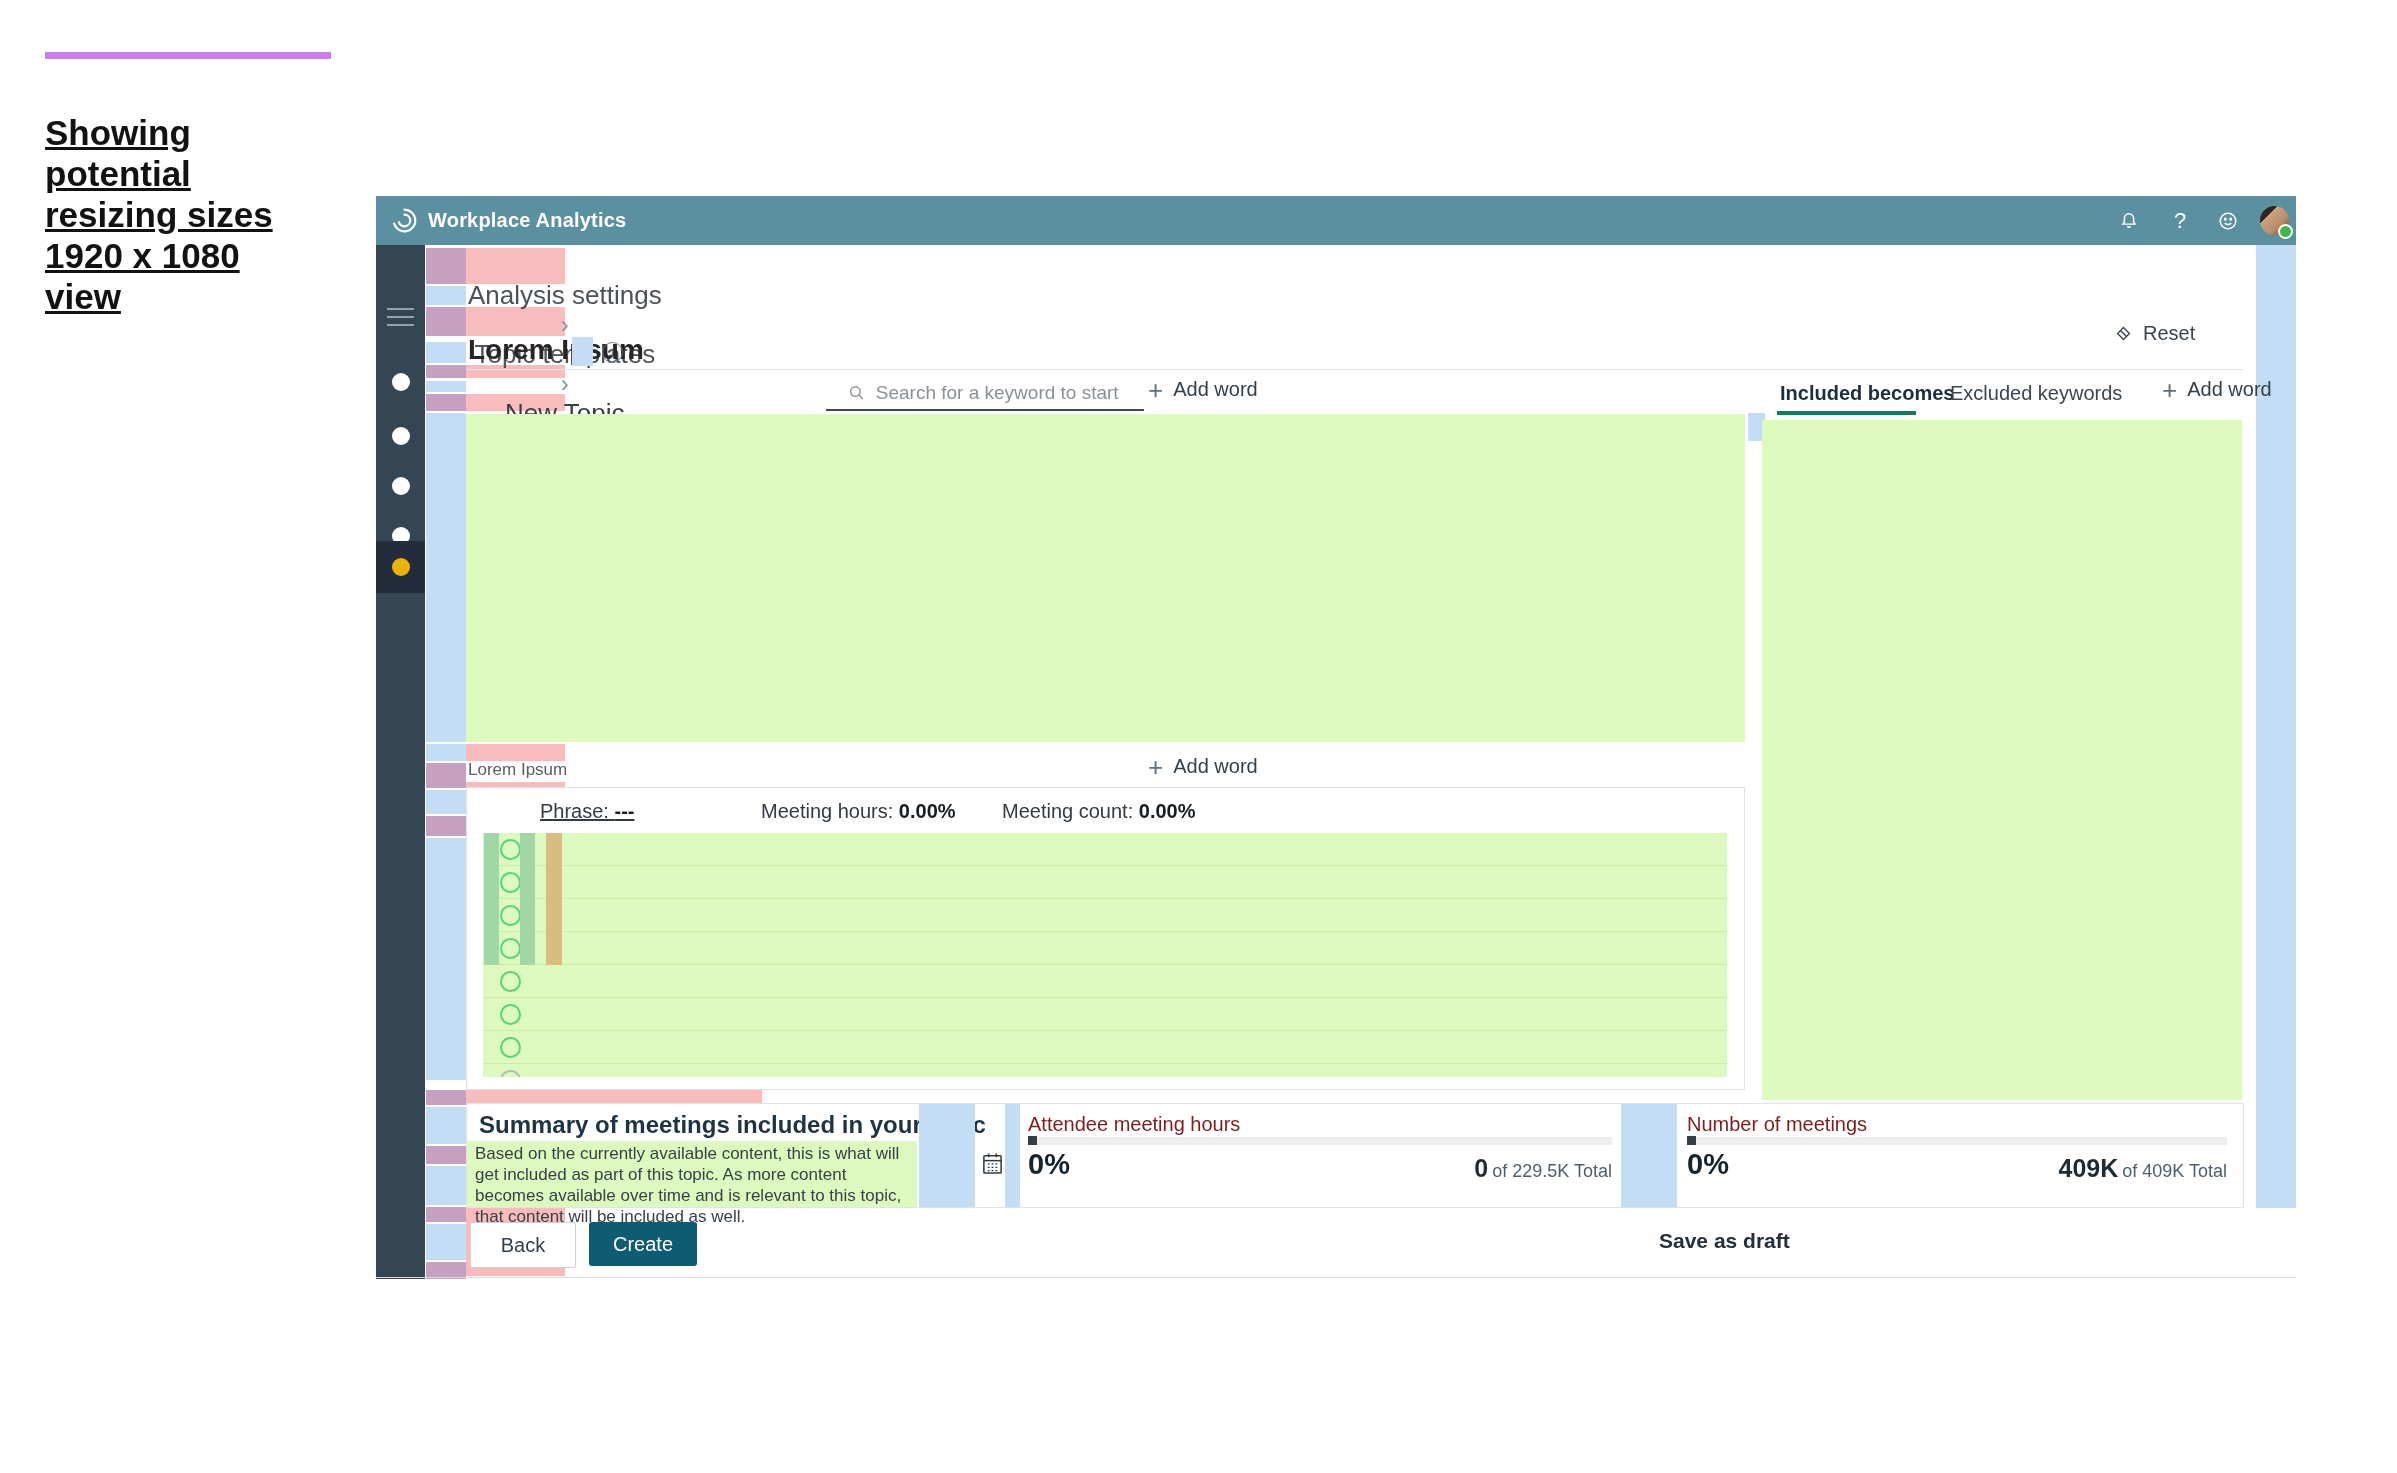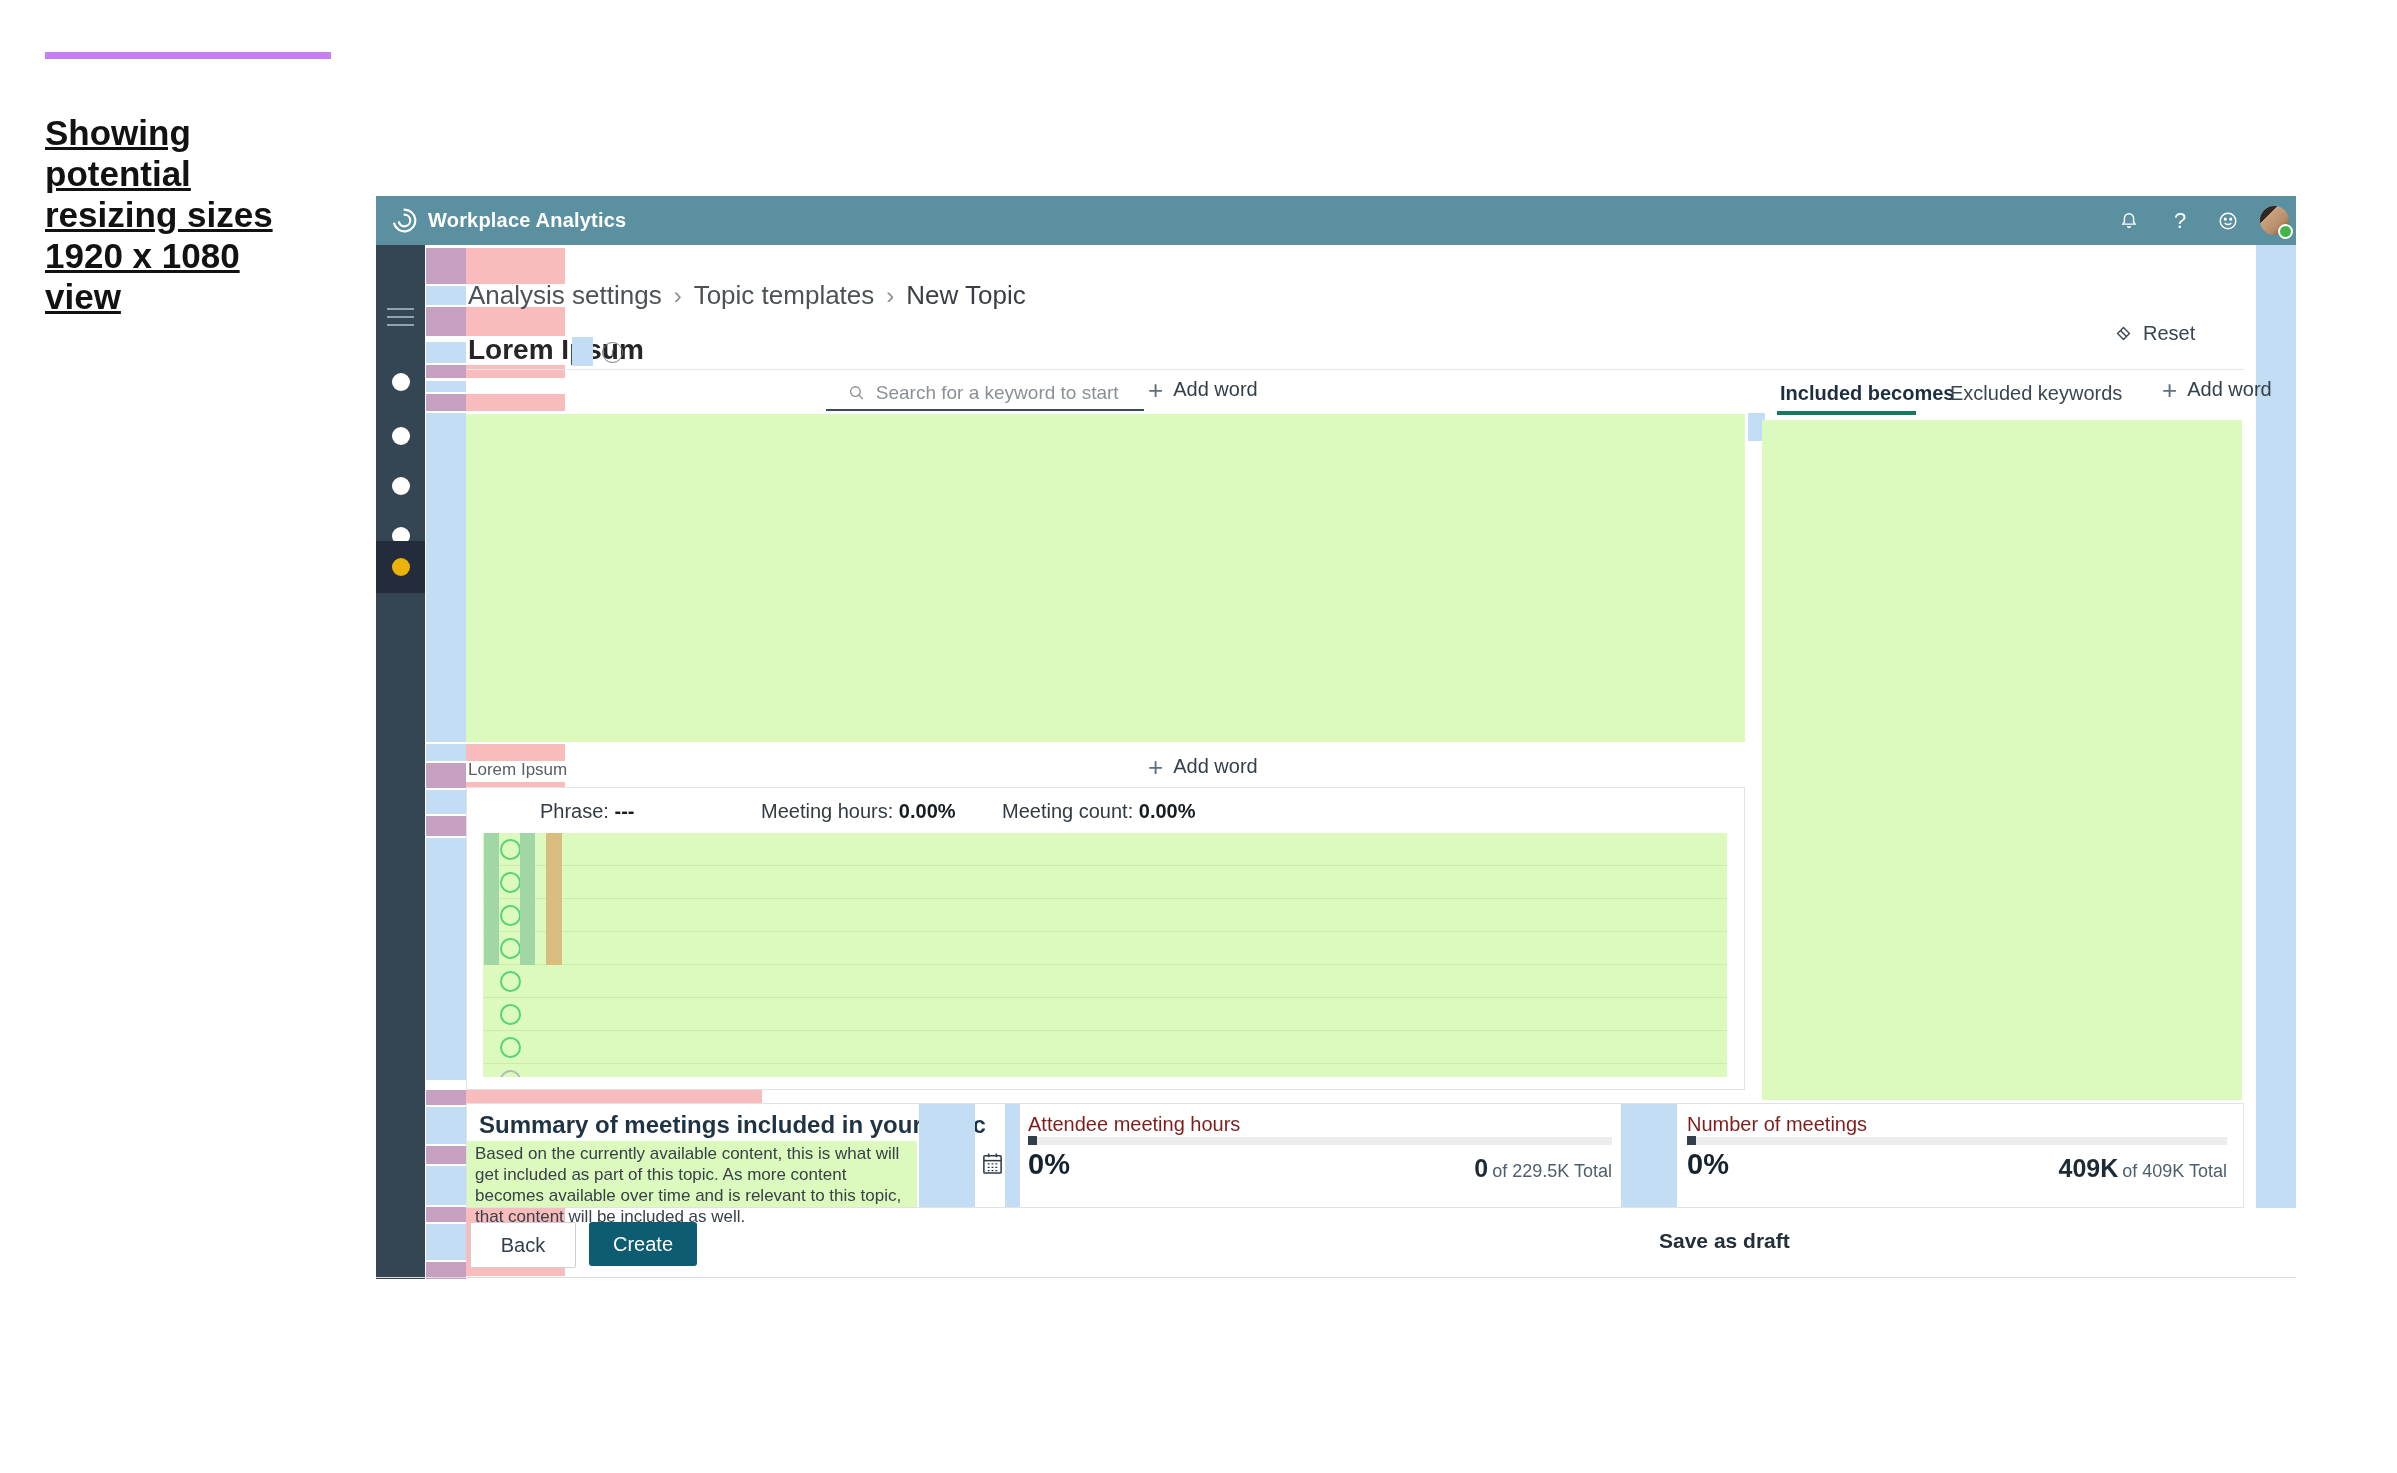--- a/index.html
+++ b/index.html
@@ -27,21 +27,21 @@
   .nav-item .dot{width:18px;height:18px;border-radius:50%;background:#fff;}
   .nav-item.sel .dot{background:var(--ydot,#ecb20c);}
   
   .blk{position:absolute;}
   .pink{background:var(--pink,#f8bcbc);}
   .mauve{background:var(--mauve,#c5a0c0);}
   .lblue{background:var(--lblue,#c2ddf4);}
   .purple{background:var(--purp,#8f88b7);}
   .chip{background:var(--chip,#a0d7a5);}
   
-  #crumbs{left:92px;top:84px;font-size:26px;color:#4d5257;display:flex;align-items:center;}
+  #crumbs{left:92px;top:84px;font-size:26px;color:#4d5257;display:flex;align-items:center;flex-direction:column;}
   #crumbs .sep{color:#8a9096;padding:0 12px;font-size:24px;}
   #crumbs .c{cursor:default;}
   #crumbs .c:last-child{color:#3a3f44;}
   #page-title{left:92px;top:138px;font-size:28px;font-weight:700;color:#262626;}
   #title-blue{left:196px;top:141px;width:21px;height:29px;}
   #info-icon{left:226px;top:146px;width:19px;height:19px;border:1.5px solid #707b85;border-radius:50%;
              color:#707b85;font-size:12px;display:flex;align-items:center;justify-content:center;font-style:italic;font-family:"Liberation Serif",serif;}
   #reset-btn{left:1738px;top:126px;display:flex;align-items:center;gap:10px;font-size:20px;color:#39444e;cursor:pointer;}
   #divider1{left:91px;top:173px;width:1777px;height:1px;background:#e6e6e6;}
   
@@ -60,21 +60,21 @@
   #tab-underline{left:1401px;top:215px;width:139px;height:4px;background:var(--accent,#15795f);}
   
   #green-main{left:90px;top:218px;width:1279px;height:328px;background:var(--green,#dcfabd);}
   #green-right{left:1386px;top:224px;width:480px;height:680px;background:var(--green,#dcfabd);}
   #section-label1{left:92px;top:380px;font-size:17px;color:#5a5f63;}
   #section-label2{left:92px;top:564px;font-size:17px;color:#5a5f63;}
   
   #kcard{left:90px;top:591px;width:1279px;height:303px;background:#fff;border:1px solid #e2e2e2;box-sizing:border-box;}
   .khead{position:absolute;top:604px;font-size:20px;color:#333b42;}
   .khead b{color:#161c21;}
-  #kh-phrase{left:164px;} #kh-hours{left:385px;} #kh-count{left:626px;}
+  #kh-phrase{left:164px;text-decoration:underline;} #kh-hours{left:385px;} #kh-count{left:626px;}
   #keyword-rows{left:107px;top:637px;width:1244px;height:244px;overflow:hidden;background:var(--green,#dcfabd);}
   .k-row{position:relative;width:100%;height:33px;border-bottom:1px solid var(--rowline,#cdeaa8);box-sizing:border-box;}
   .radio{position:absolute;left:17px;top:6px;width:21px;height:21px;border-radius:50%;border:2px solid var(--radio,#58d37c);box-sizing:border-box;}
   .radio.off{border-color:#b4bcb4;}
   .gblk{position:absolute;top:0;width:15px;height:33px;background:var(--chip,#a0d7a5);}
   .gblk.a{left:1px;} .gblk.b{left:37px;}
   .tanblk{position:absolute;left:63px;top:0;width:16px;height:33px;background:var(--tan,#d9bd7e);}
   
   #scard{left:90px;top:907px;width:1778px;height:105px;background:#fff;border:1px solid #e2e2e2;box-sizing:border-box;}
   #sum-title{left:103px;top:915px;font-size:24px;font-weight:600;color:var(--navy,#1e3344);}

